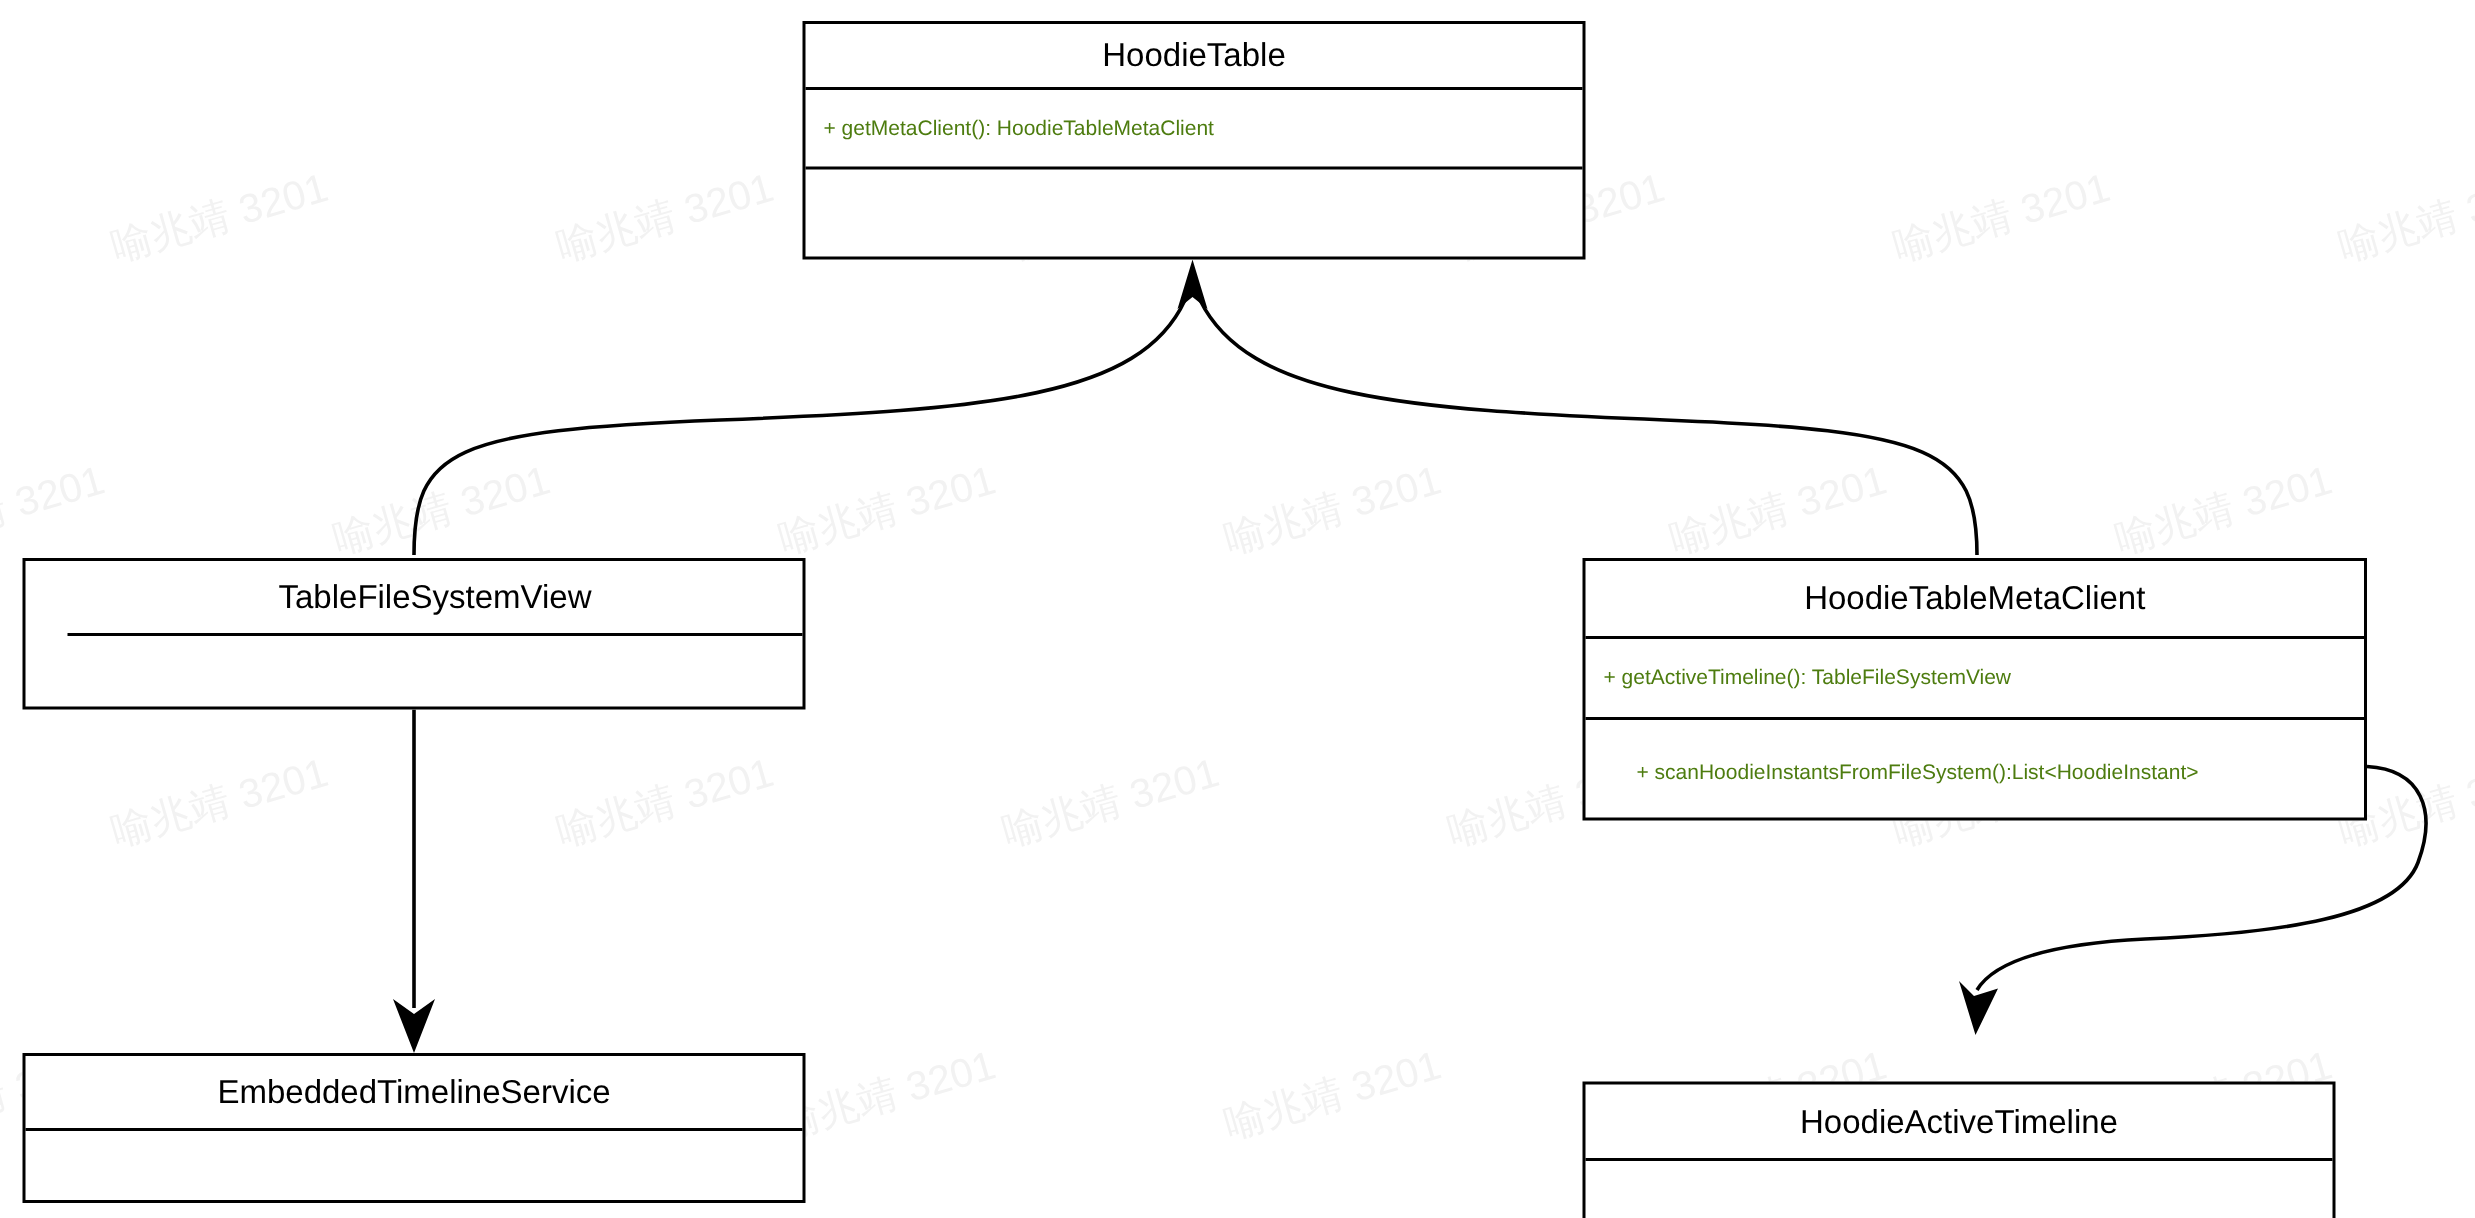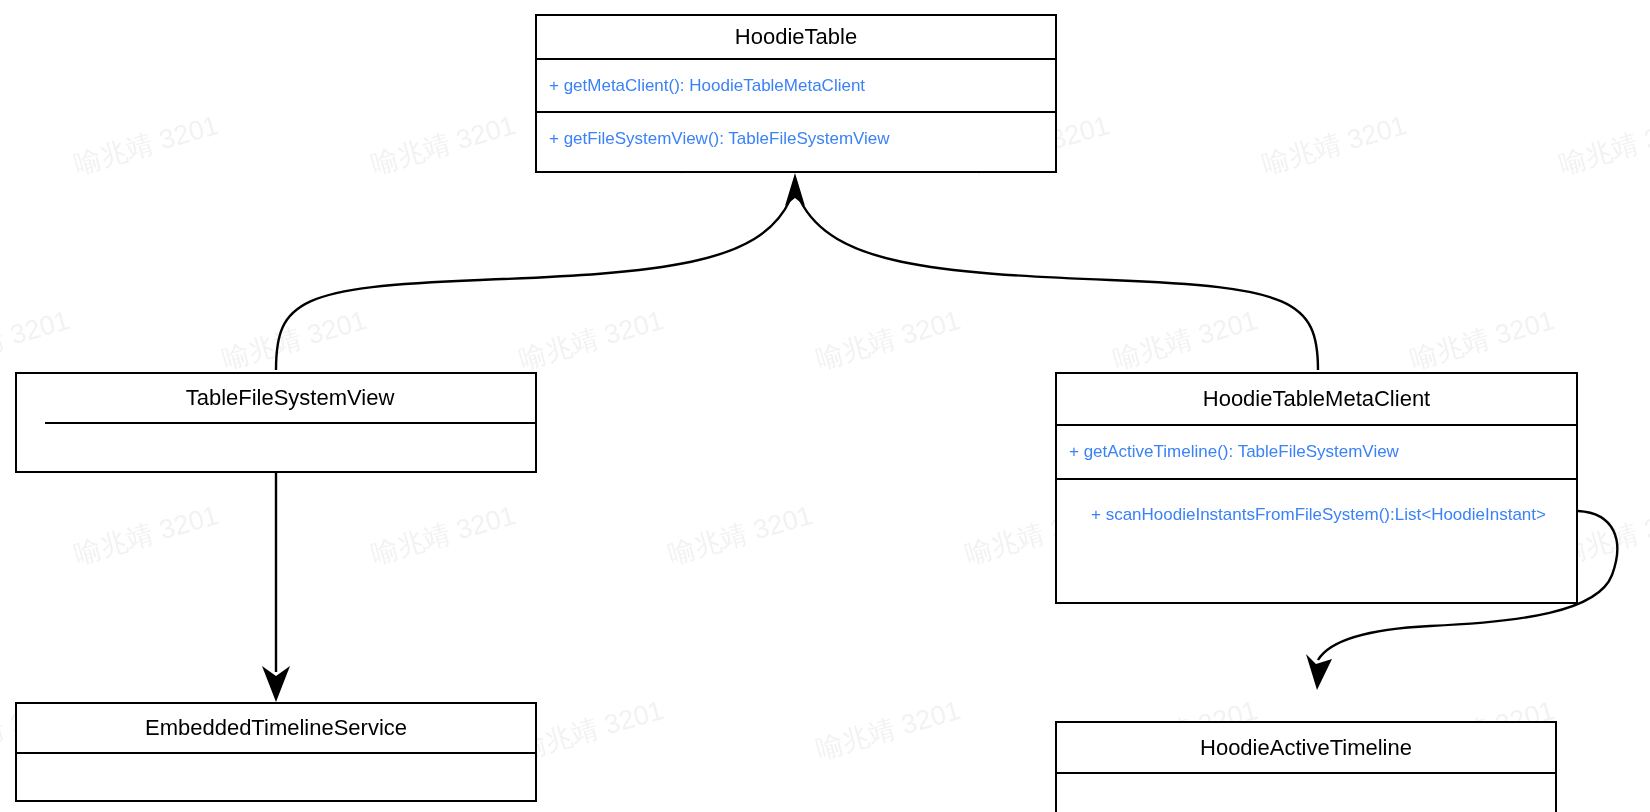--- a/index.html
+++ b/index.html
@@ -57,22 +57,22 @@
   }
   .uml-divider {
     width: 100%;
     height: 2px;
     background: #000000;
   }
   .uml-compartment {
     box-sizing: border-box;
     width: 100%;
     padding: 0 12px;
-    font-size: 17px;
-    color: #3b82f6;
+    font-size: 14px;
+    color: #4d7c0f;
     display: flex;
     align-items: center;
     line-height: 1.25;
   }
   .uml-compartment.empty { display: block; }
   .uml-compartment.multiline {
     align-items: center;
     white-space: pre-line;
   }
 
@@ -135,30 +135,29 @@
 
     <path d="M 1578 511 C 1614 513 1625 540 1612 575 C 1598 612 1520 622 1430 626 C 1370 629 1330 640 1318 660" fill="none" stroke="#000000" stroke-width="2.4"></path>
     <path d="M 1317 690 L 1306 654 L 1316 664 L 1332 659 Z" fill="#000000"></path>
   </svg>
 
   <div class="uml-class" style="left:535px; top:14px; width:522px; height:159px;">
     <div class="uml-title" style="height:42px;">HoodieTable</div>
     <div class="uml-divider"></div>
     <div class="uml-compartment" style="height:51px;">+ getMetaClient(): HoodieTableMetaClient</div>
     <div class="uml-divider"></div>
-    <div class="uml-compartment" style="height:52px;">+ getFileSystemView(): TableFileSystemView</div>
   </div>
 
   <div class="uml-class" style="left:15px; top:372px; width:522px; height:101px;padding-left:28px;">
     <div class="uml-title" style="height:48px;">TableFileSystemView</div>
     <div class="uml-divider"></div>
     <div class="uml-compartment empty" style="height:47px;"></div>
   </div>
 
-  <div class="uml-class" style="left:1055px; top:372px; width:523px; height:232px;">
+  <div class="uml-class" style="left:1055px; top:372px; width:523px; height:175px;">
     <div class="uml-title" style="height:50px;">HoodieTableMetaClient</div>
     <div class="uml-divider"></div>
     <div class="uml-compartment" style="height:52px;">+ getActiveTimeline(): TableFileSystemView</div>
     <div class="uml-divider"></div>
     <div class="uml-compartment multiline" style="height:70px;padding-left:34px;"><span>+ scanHoodieInstantsFromFileSystem():</span><br><span>List&lt;HoodieInstant&gt;</span></div>
   </div>
 
   <div class="uml-class" style="left:15px; top:702px; width:522px; height:100px;">
     <div class="uml-title" style="height:48px;">EmbeddedTimelineService</div>
     <div class="uml-divider"></div>

